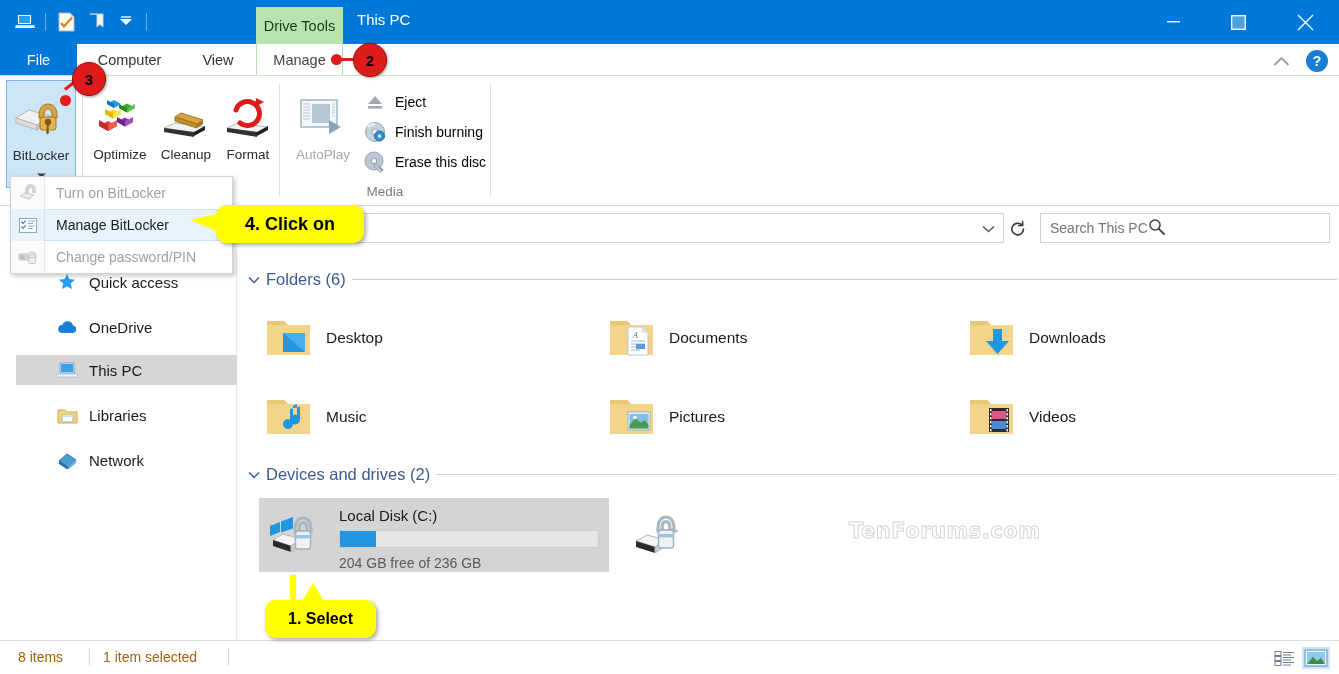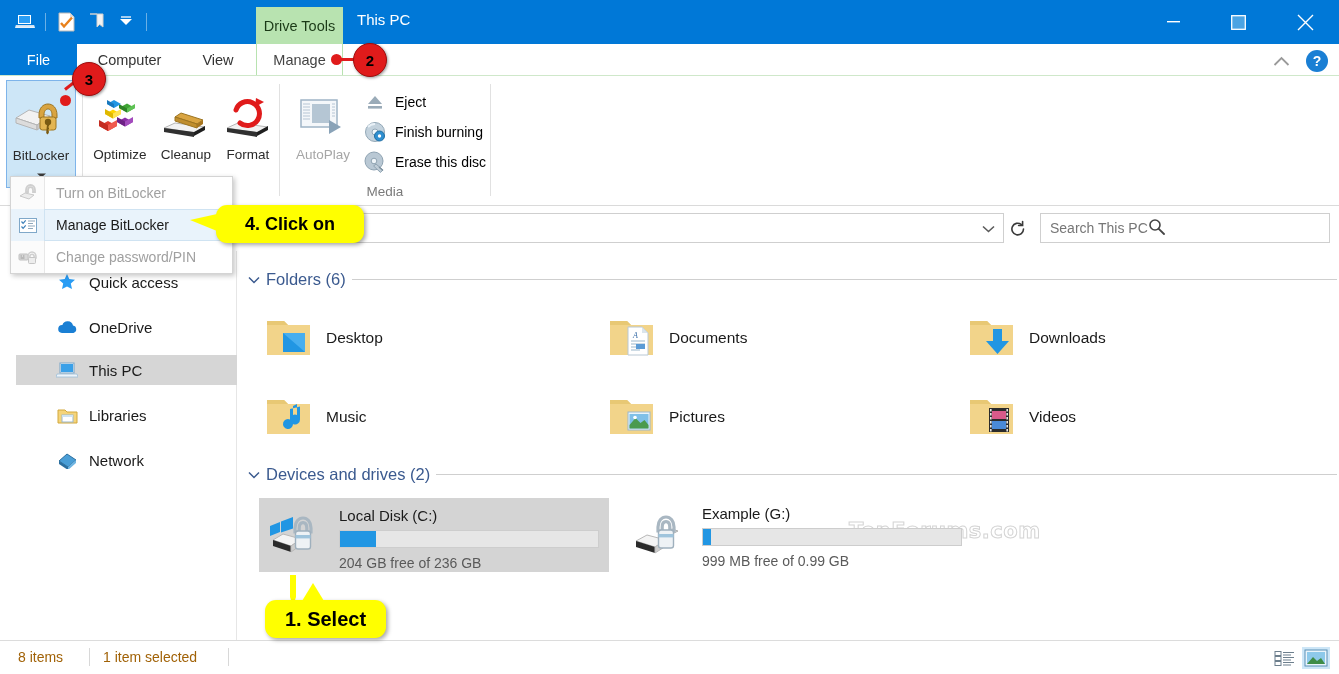--- a/index.html
+++ b/index.html
@@ -174,21 +174,21 @@
   .reddot { position: absolute; width: 11px; height: 11px; border-radius: 50%; background: #e01b1b; }
   .redline { position: absolute; height: 3px; background: #e01b1b; }
 
   .bubble { position: absolute; z-index: 70; background: #ffff00;
       border-radius: 11px; box-shadow: 2px 2px 4px rgba(0,0,0,.35);
       font-weight: bold; color: #000; display: flex; align-items: center; justify-content: center; }
   .bubble.b4 { left: 216px; top: 205px; width: 148px; height: 38px; font-size: 18px; }
   .bubble.b4 .tail { position: absolute; left: -26px; top: 9px; width: 0; height: 0;
       border-top: 6px solid transparent; border-bottom: 11px solid transparent;
       border-right: 27px solid #ffff00; }
-  .bubble.b1 { left: 265px; top: 600px; width: 121px; height: 38px; font-size: 20px; }
+  .bubble.b1 { left: 265px; top: 600px; width: 111px; height: 38px; font-size: 16px; }
   .bubble.b1 .tail { position: absolute; left: 37px; top: -17px; width: 0; height: 0;
       border-left: 11px solid transparent; border-right: 11px solid transparent;
       border-bottom: 18px solid #ffff00; }
   .yellow-arrow { position: absolute; left: 280px; top: 575px; z-index: 55; }
 </style>
 </head>
 <body>
 
 <div id="app">
 
@@ -611,27 +611,20 @@
           <svg width="66" height="66" viewBox="0 0 66 66">
             <path d="M6 38l11-6 19 5-11 7z" fill="#f4f4f4" stroke="#b8b8b8"></path>
             <path d="M6 38v6l19 6v-6z" fill="#2b2b2b"></path>
             <path d="M25 44l11-7v6l-11 7z" fill="#cdcdcd" stroke="#b8b8b8"></path>
             <path d="M34 30l8-4 6 2-8 4z" fill="#e8e8e8" stroke="#b0b0b0"></path>
             <path d="M28 24c0-6 3.5-10 8-10s8 4 8 10v4h-4.2v-4c0-3.4-1.5-5.4-3.8-5.4s-3.8 2-3.8 5.4v4H28z" fill="none" stroke="#a9b7c2" stroke-width="3.2"></path>
             <rect x="28.5" y="27" width="15" height="18" rx="2.6" fill="#eef2f5" stroke="#9fb0bd" stroke-width="1.4"></rect>
             <rect x="28.5" y="31" width="15" height="3.4" fill="#9fc4dc"></rect>
           </svg>
         </div>
-        <div class="dinfo">
-          <div class="dname">Example (G:)</div>
-          <div class="bar">
-            <div class="fill" id="fill1" style="width: 3%;"></div>
-          </div>
-          <div class="dfree">999 MB free of 0.99 GB</div>
-        </div>
       </div>
 
     </div>
   </div>
 
   <div class="statusbar">
     <div class="sb-text" style="left:18px">8 items</div>
     <div class="sb-sep" style="left:89px"></div>
     <div class="sb-text" style="left:103px">1 item selected</div>
     <div class="sb-sep" style="left:228px"></div>

